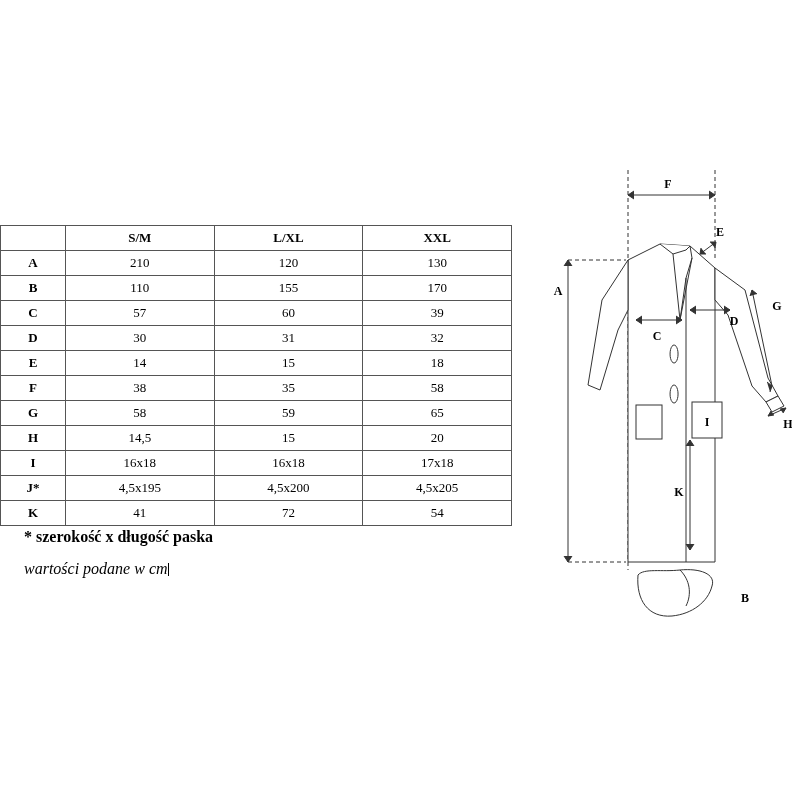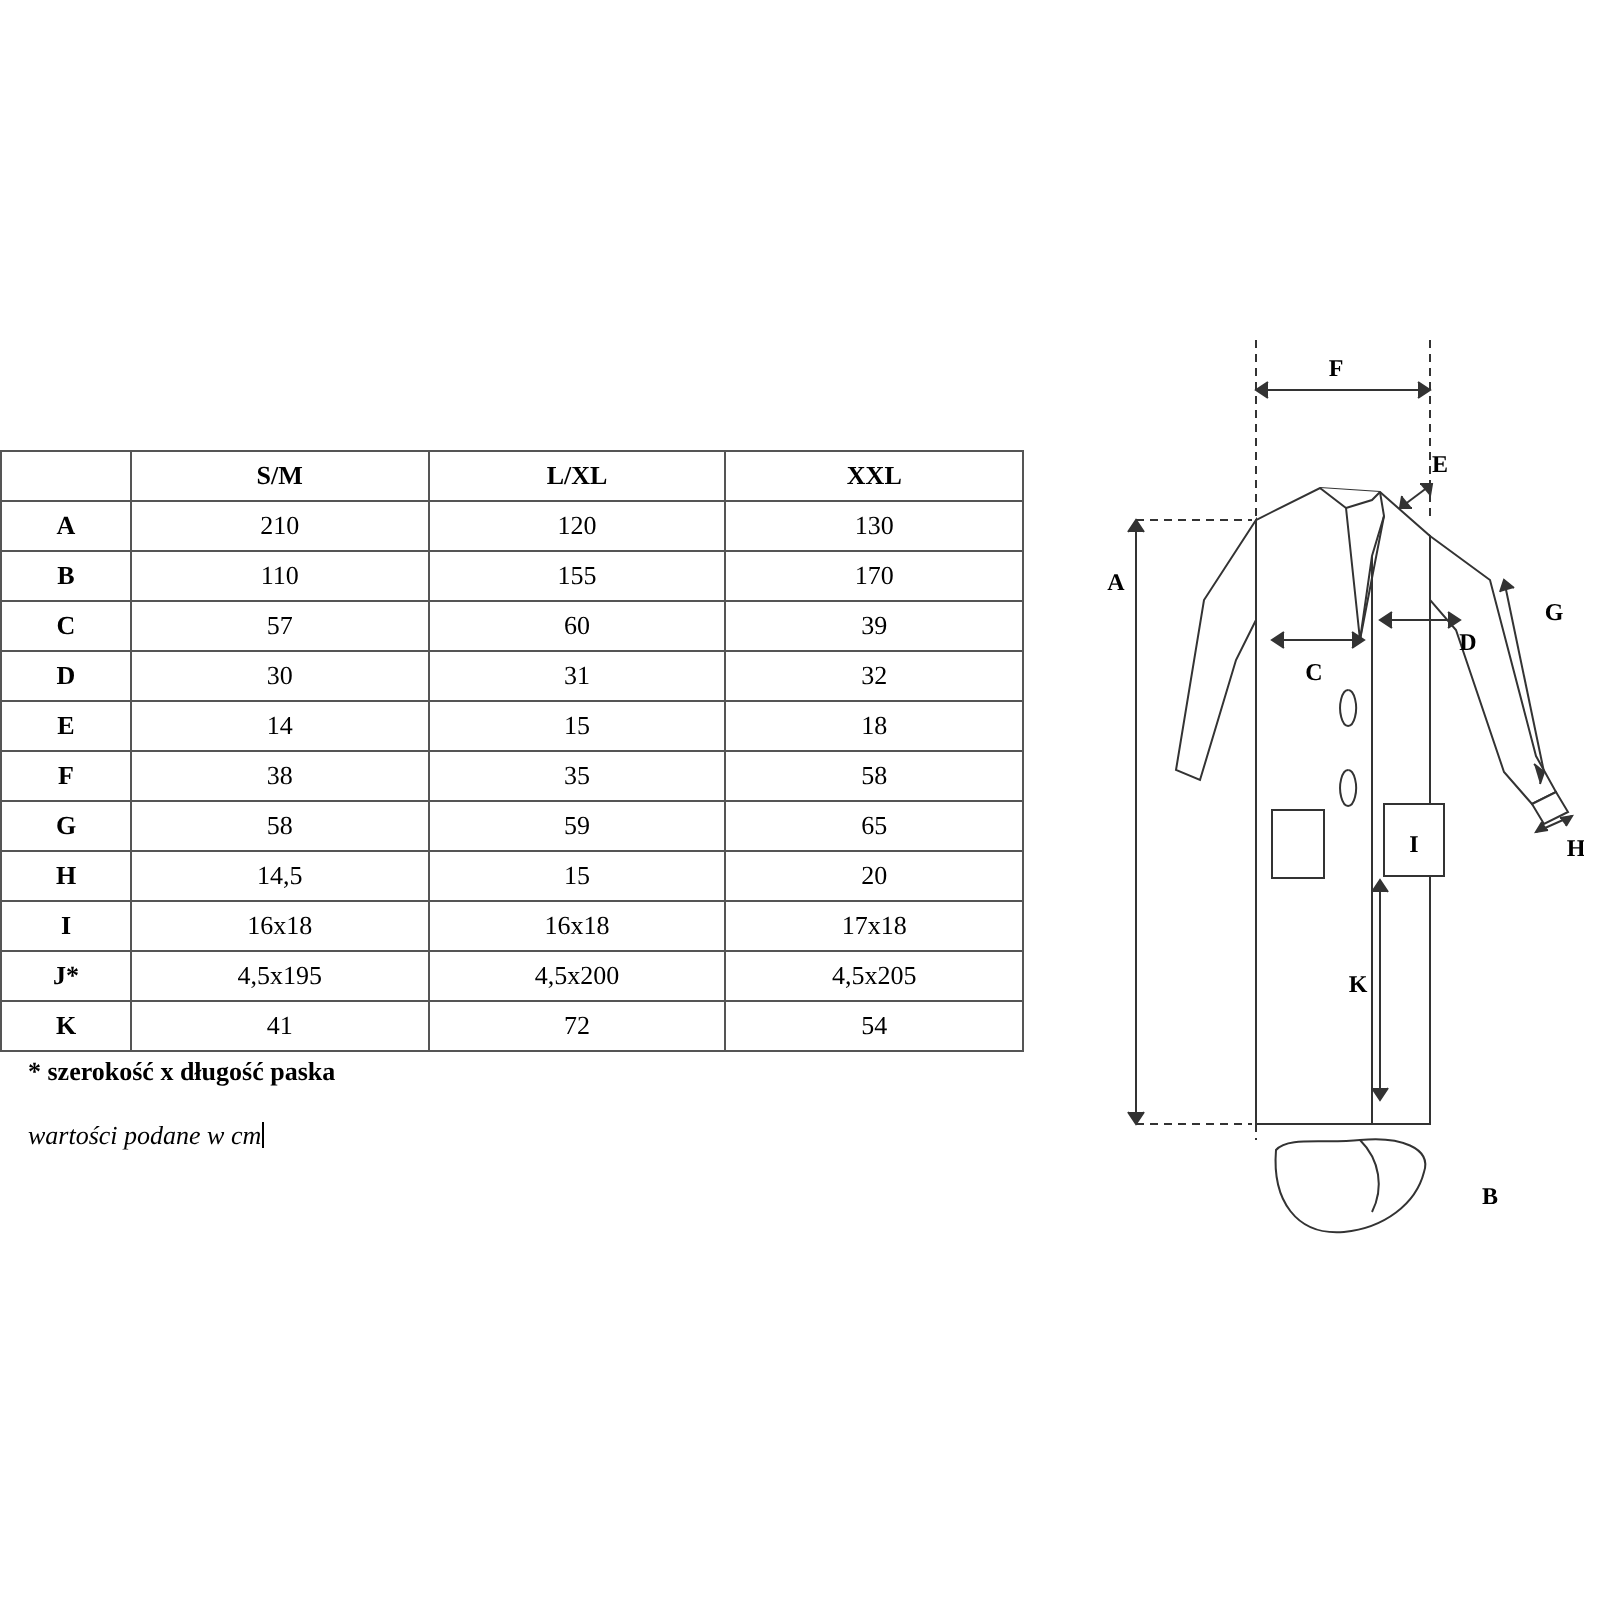--- a/index.html
+++ b/index.html
@@ -51,22 +51,22 @@
   }
   table.size-table .lbl {
     font-weight: bold;
     width: 64px;
   }
   table.size-table tr.header-row td.corner {
     border-top: 1px solid #555555;
   }
   .note {
     position: absolute;
-    left: 14px;
-    font-size: 13px;
+    left: 24px;
+    font-size: 16px;
     font-family: "Liberation Serif", serif;
   }
   .note-1 { top: 528px; font-weight: bold; }
   .note-2 { top: 560px; font-style: italic; }
   .caret {
     display: inline-block;
     width: 1px;
     height: 13px;
     background: #000;
     vertical-align: -2px;

